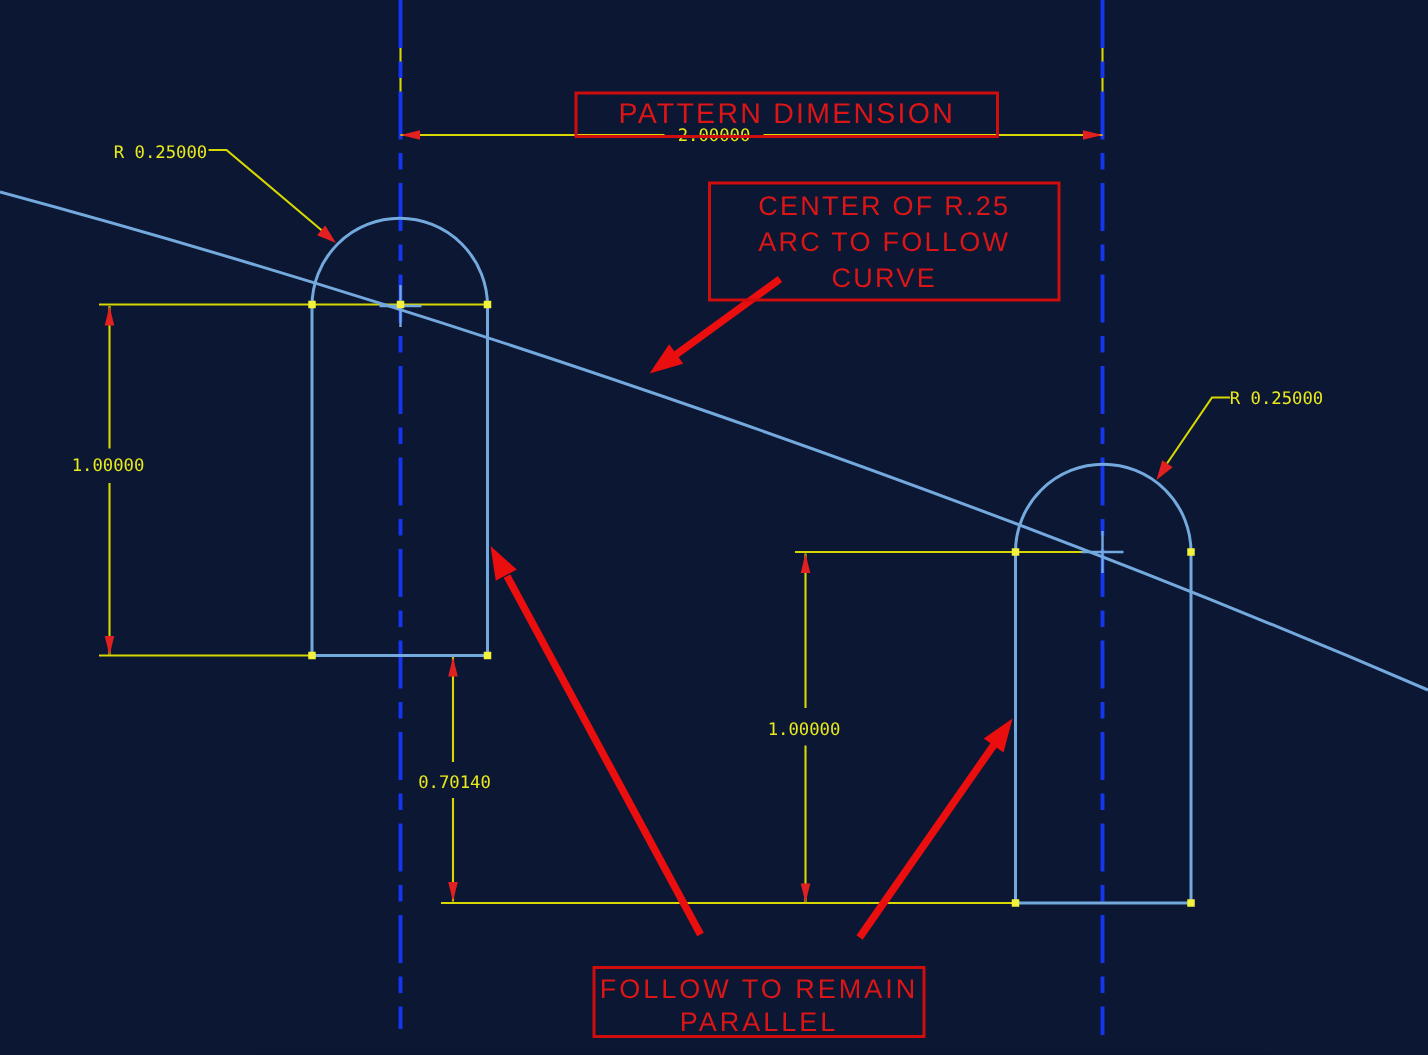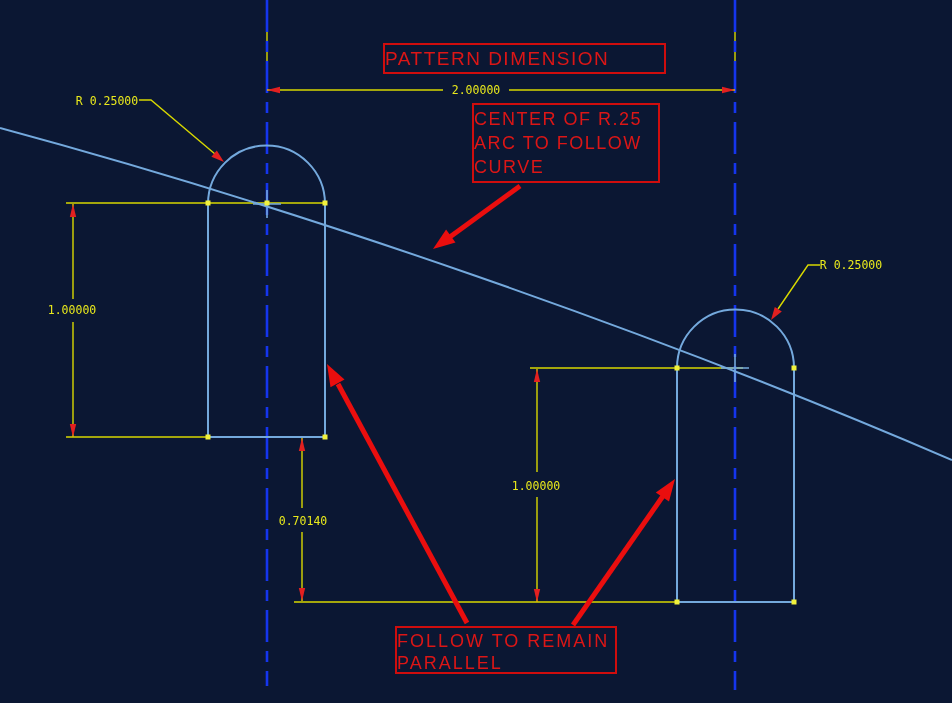--- a/index.html
+++ b/index.html
@@ -1,22 +1,22 @@
 <!DOCTYPE html>
 <html><head>
 <meta charset="utf-8">
 <style>
   html,body{margin:0;padding:0;background:#0b1733;}
   #stage{position:relative;width:952px;height:703px;background:#0b1733;overflow:hidden;
          font-family:"Liberation Sans",sans-serif;}
   #stage svg{position:absolute;left:0;top:0;}
-  .note-box{position:absolute;border:2px solid #cf0d0d;color:#dc1616;text-align:left;
-            white-space:pre-line;box-sizing:border-box;background:transparent;z-index:5;}
+  .note-box{position:absolute;border:2px solid #cf0d0d;color:#dc1616;text-align:center;
+            white-space:pre-line;box-sizing:border-box;background:transparent;z-index:5;margin-top:18px;}
   .nb-pattern{left:383px;top:43px;width:283px;height:31px;font-size:19px;line-height:27px;letter-spacing:1.5px;}
-  .nb-center{left:472px;top:103px;width:188px;height:80px;font-size:18px;line-height:24px;letter-spacing:1.5px;padding-top:2px;}
+  .nb-center{left:472px;top:103px;width:235px;height:80px;font-size:18px;line-height:24px;letter-spacing:1.5px;padding-top:2px;}
   .nb-sides{left:395px;top:626px;width:222px;height:48px;font-size:18px;line-height:22px;letter-spacing:2px;padding-top:2px;}
   .dimtxt{font-family:"DejaVu Sans Mono",monospace;font-size:11.5px;fill:#e9e91c;}
 </style>
 </head>
 <body>
 
 <div id="stage">
 
   <svg width="952" height="703" viewBox="0 0 952 703">
 

